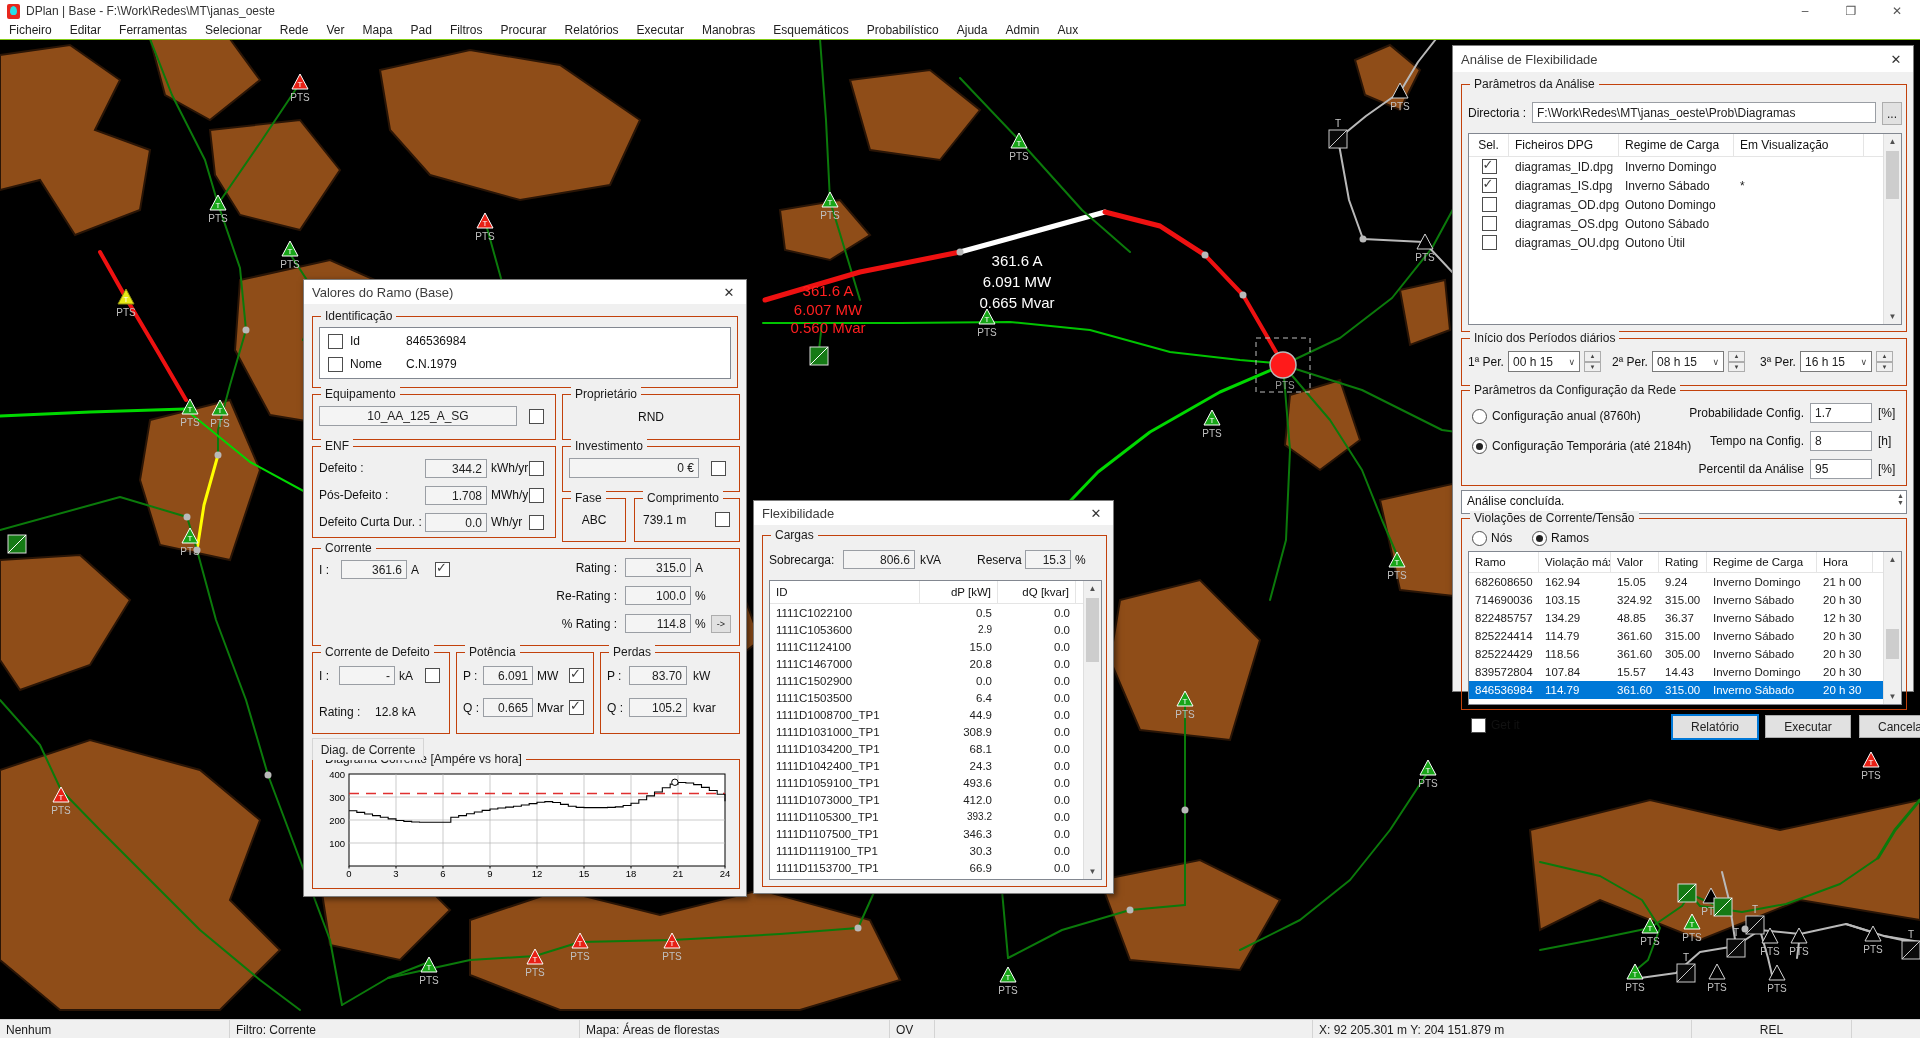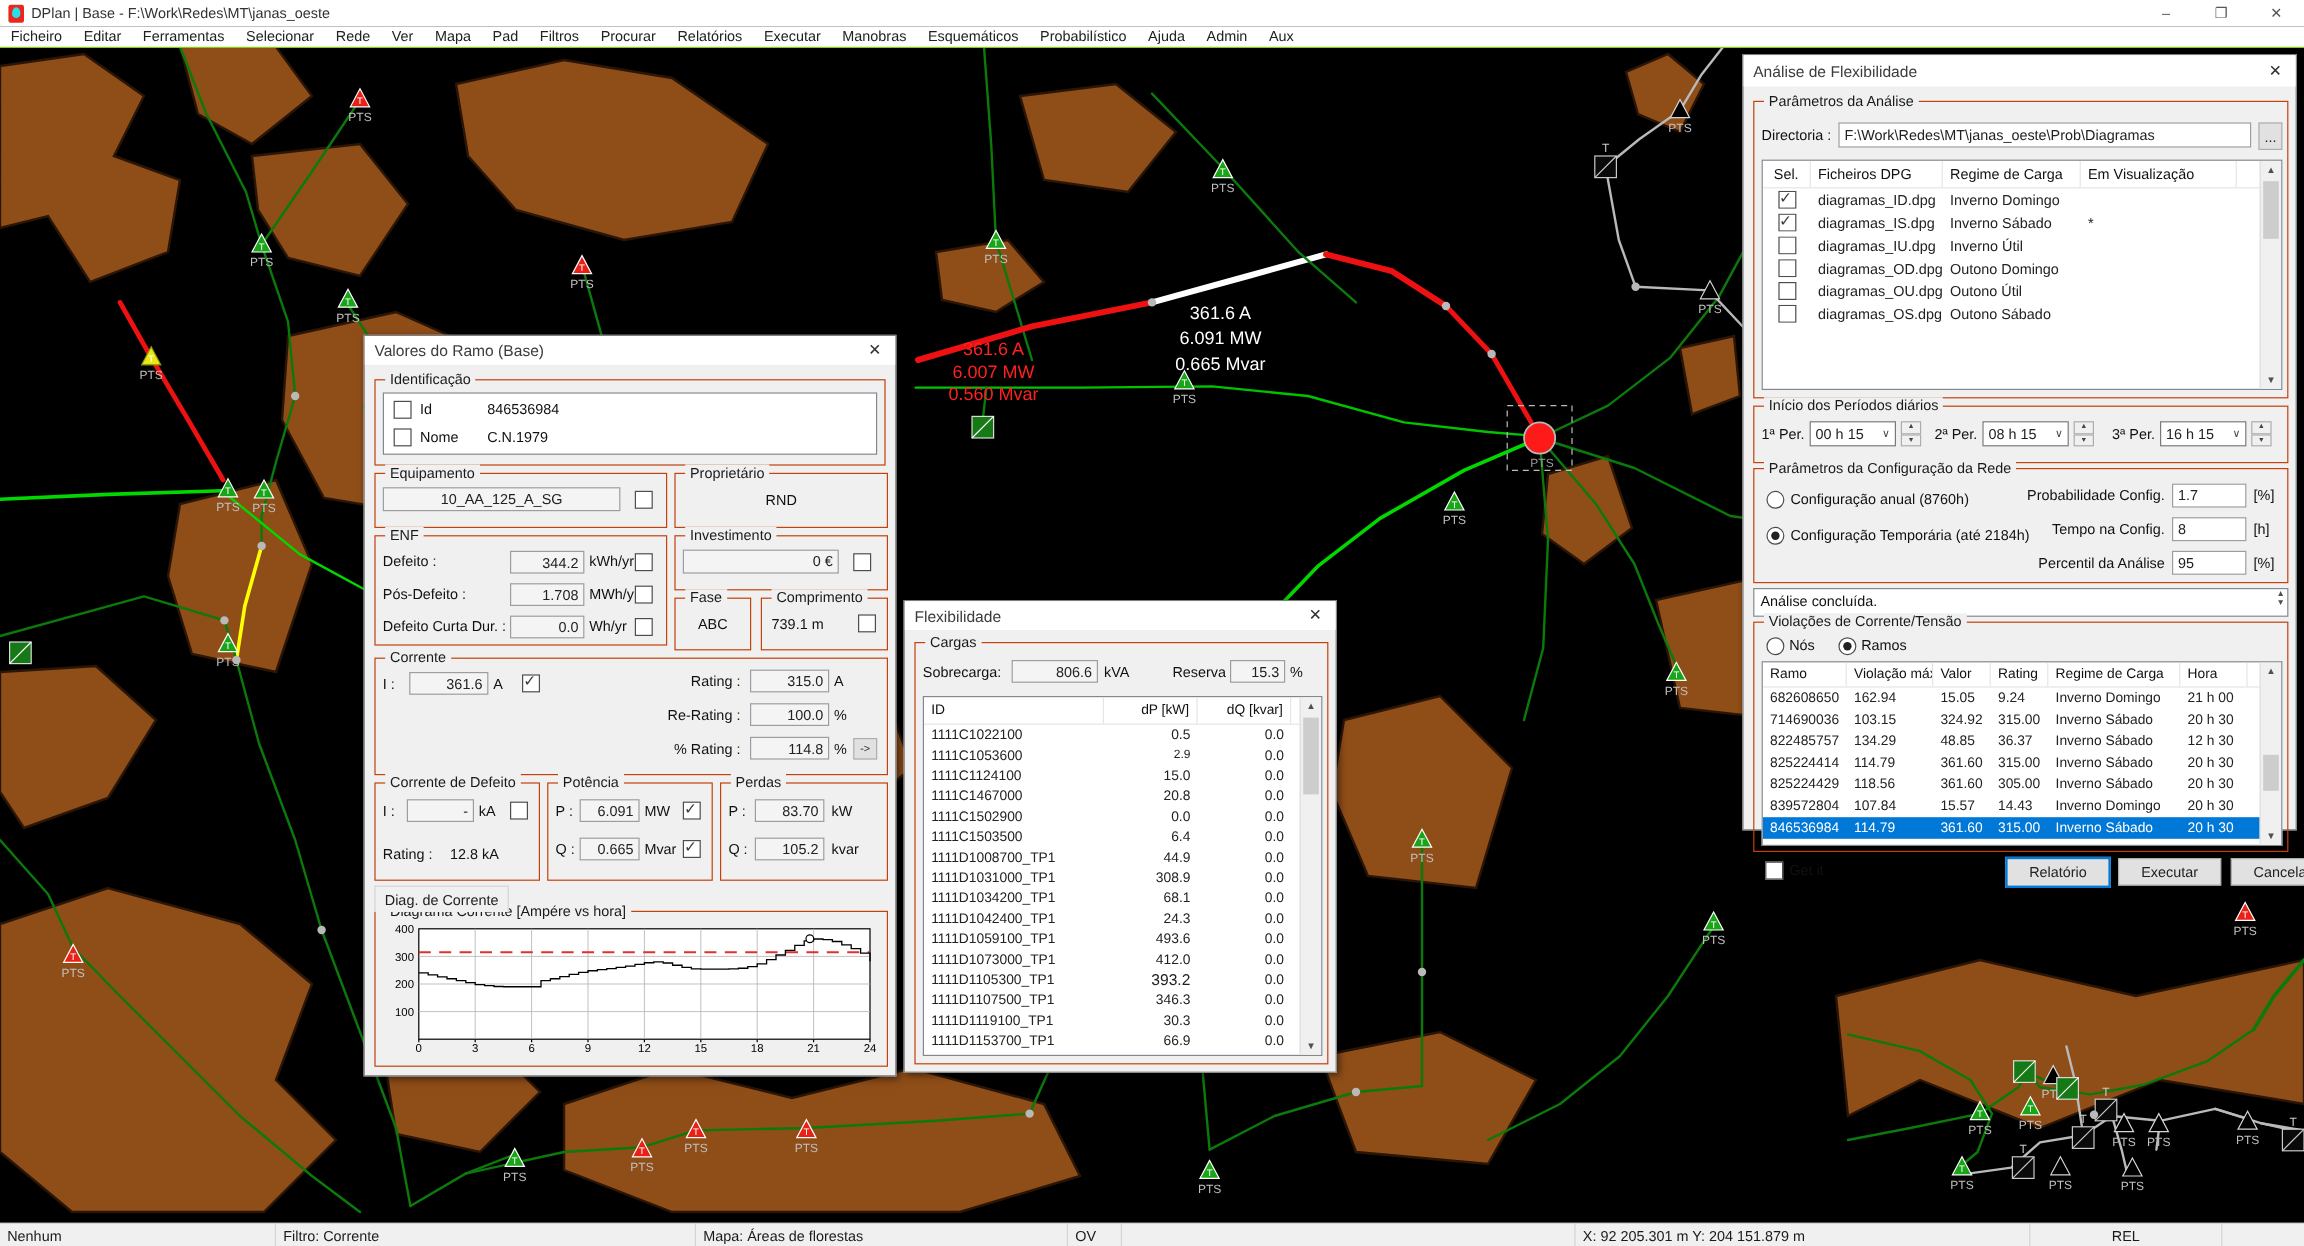--- a/index.html
+++ b/index.html
@@ -661,21 +661,21 @@
           <div class="tc num" style="width: 78px; font-size: 11.5px;">493.6</div>
           <div class="tc num" style="width: 78px; font-size: 11.5px;">0.0</div>
         </div>
         <div class="trow" style="height: 17px;">
           <div class="tc" style="width: 150px; font-size: 11.5px;">1111D1073000_TP1</div>
           <div class="tc num" style="width: 78px; font-size: 11.5px;">412.0</div>
           <div class="tc num" style="width: 78px; font-size: 11.5px;">0.0</div>
         </div>
         <div class="trow" style="height: 17px;">
           <div class="tc" style="width: 150px; font-size: 11.5px;">1111D1105300_TP1</div>
-          <div class="tc num" style="width: 78px; font-size: 13px;">393.2</div>
+          <div class="tc num" style="width: 78px; font-size: 10px;">393.2</div>
           <div class="tc num" style="width: 78px; font-size: 11.5px;">0.0</div>
         </div>
         <div class="trow" style="height: 17px;">
           <div class="tc" style="width: 150px; font-size: 11.5px;">1111D1107500_TP1</div>
           <div class="tc num" style="width: 78px; font-size: 11.5px;">346.3</div>
           <div class="tc num" style="width: 78px; font-size: 11.5px;">0.0</div>
         </div>
         <div class="trow" style="height: 17px;">
           <div class="tc" style="width: 150px; font-size: 11.5px;">1111D1119100_TP1</div>
           <div class="tc num" style="width: 78px; font-size: 11.5px;">30.3</div>
@@ -726,46 +726,38 @@
             <span class="cb on" style="position: relative;"></span>
           </div>
           <div class="tc" style="width: 110px;">diagramas_IS.dpg</div>
           <div class="tc" style="width: 115px;">Inverno Sábado</div>
           <div class="tc" style="width: 130px;">*</div>
         </div>
         <div class="trow" style="height: 19px;">
           <div class="tc" style="width: 40px; display: flex; justify-content: center;">
             <span class="cb" style="position: relative;"></span>
           </div>
-          <div class="tc" style="width: 110px;">diagramas_IU.dpg</div>
-          <div class="tc" style="width: 115px;">Inverno Útil</div>
+          <div class="tc" style="width: 110px;">diagramas_OD.dpg</div>
+          <div class="tc" style="width: 115px;">Outono Domingo</div>
           <div class="tc" style="width: 130px;"></div>
         </div>
         <div class="trow" style="height: 19px;">
           <div class="tc" style="width: 40px; display: flex; justify-content: center;">
             <span class="cb" style="position: relative;"></span>
           </div>
-          <div class="tc" style="width: 110px;">diagramas_OD.dpg</div>
-          <div class="tc" style="width: 115px;">Outono Domingo</div>
+          <div class="tc" style="width: 110px;">diagramas_OS.dpg</div>
+          <div class="tc" style="width: 115px;">Outono Sábado</div>
           <div class="tc" style="width: 130px;"></div>
         </div>
         <div class="trow" style="height: 19px;">
           <div class="tc" style="width: 40px; display: flex; justify-content: center;">
             <span class="cb" style="position: relative;"></span>
           </div>
           <div class="tc" style="width: 110px;">diagramas_OU.dpg</div>
           <div class="tc" style="width: 115px;">Outono Útil</div>
-          <div class="tc" style="width: 130px;"></div>
-        </div>
-        <div class="trow" style="height: 19px;">
-          <div class="tc" style="width: 40px; display: flex; justify-content: center;">
-            <span class="cb" style="position: relative;"></span>
-          </div>
-          <div class="tc" style="width: 110px;">diagramas_OS.dpg</div>
-          <div class="tc" style="width: 115px;">Outono Sábado</div>
           <div class="tc" style="width: 130px;"></div>
         </div>
         <div class="sbar">
           <div class="ar">▲</div>
           <div class="thumb" style="height: 48px; margin-top: 2px;"></div>
           <div class="ar" style="margin-top: auto;">▼</div>
         </div>
       </div>
   </div>
 

